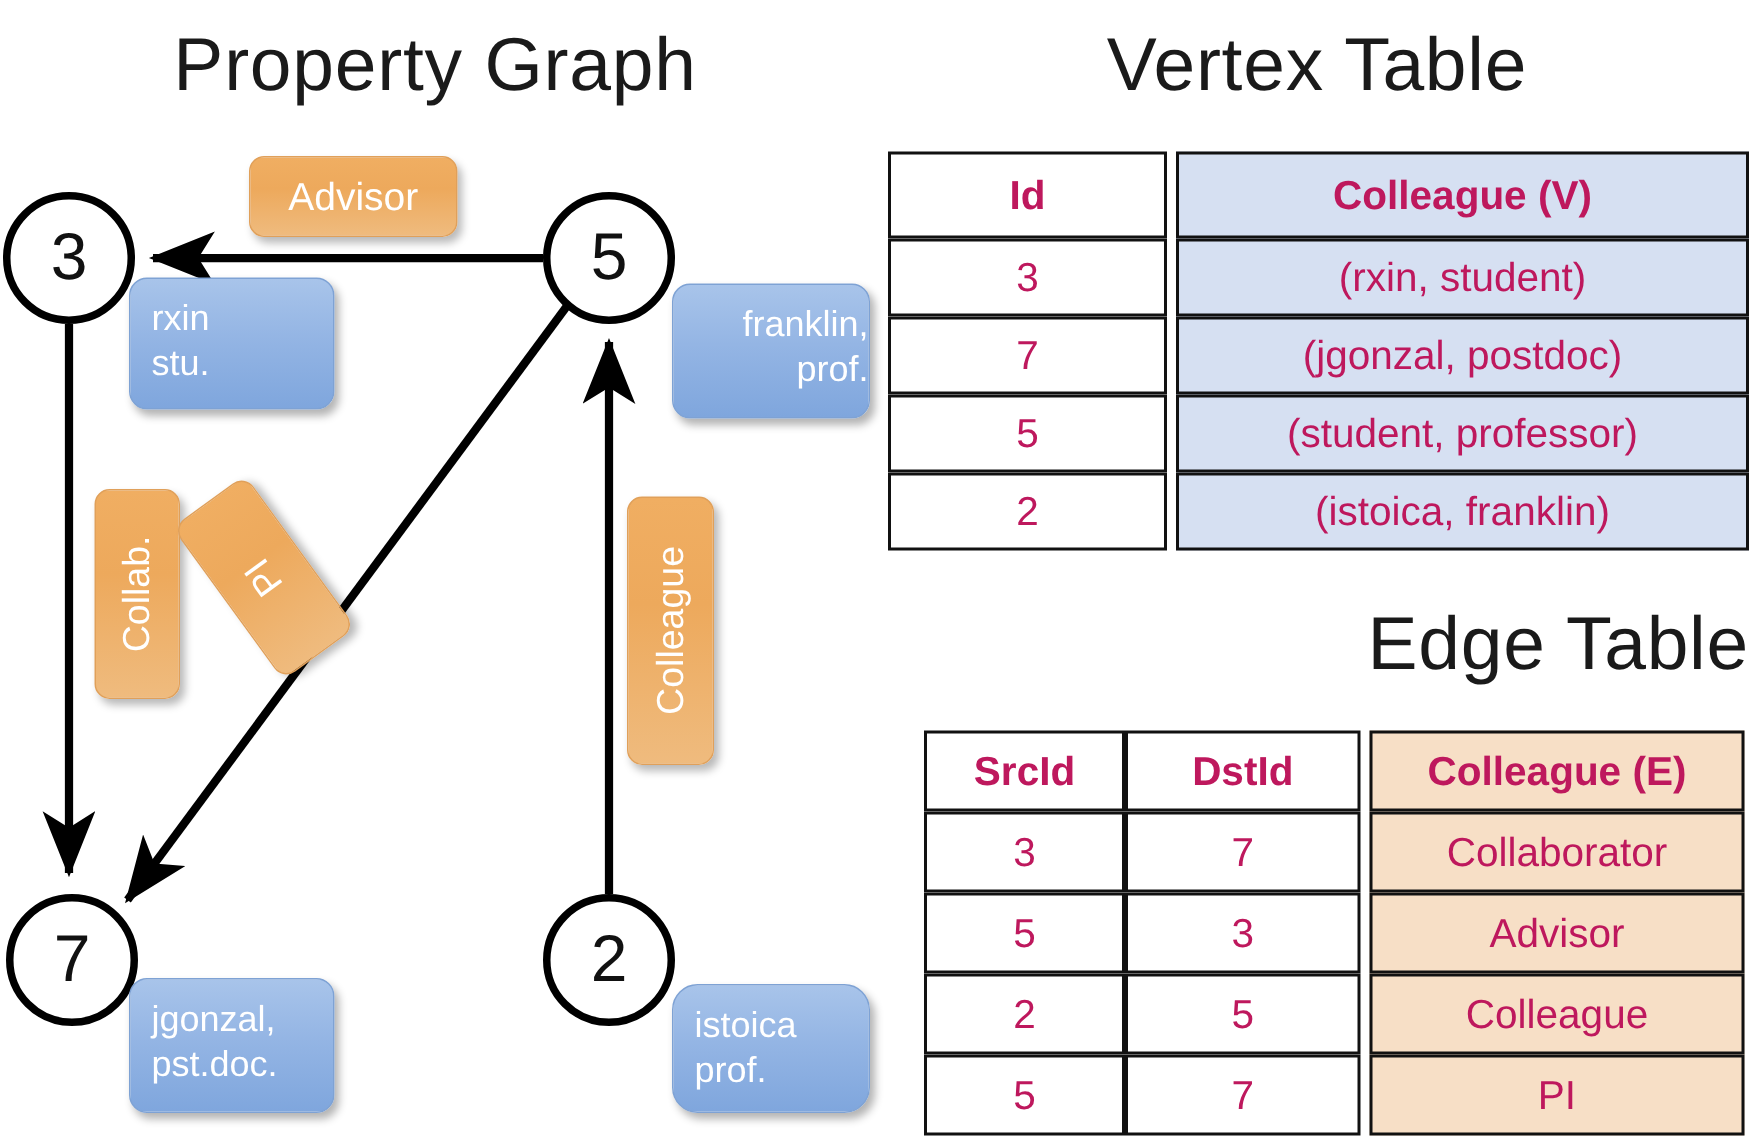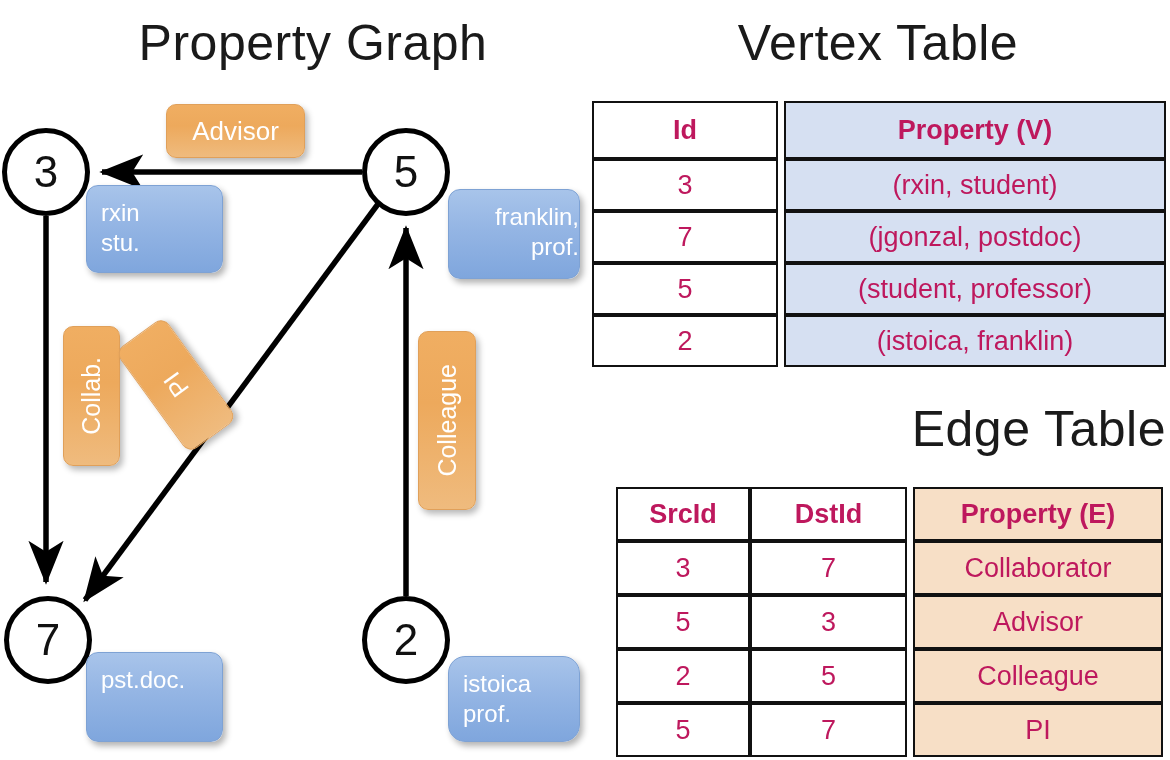--- a/index.html
+++ b/index.html
@@ -20,21 +20,21 @@
   .big-title {
     position: absolute;
     font-family: "Liberation Sans", sans-serif;
     font-weight: 300;
     font-size: 50px;
     letter-spacing: 0.5px;
     color: #1a1a1a;
     white-space: nowrap;
     text-align: center;
   }
-  #title-property-graph { left: 0px;   top: 14px;  width: 580px; padding-left: 23px; }
+  #title-property-graph { left: 0px;   top: 14px;  width: 580px; }
   #title-vertex-table   { left: 590px; top: 14px;  width: 576px; }
   #title-edge-table     { left: 590px; top: 400px; width: 576px; text-align: right; }
 
   
   #graph-panel {
     position: absolute;
     left: 0; top: 0;
     width: 585px; height: 760px;
   }
   #graph-svg {
@@ -220,20 +220,21 @@
 
   <div class="prop-box" id="prop-rxin">
     <div>rxin</div>
     <div>stu.</div>
   </div>
   <div class="prop-box" id="prop-franklin">
     <div>franklin,</div>
     <div>prof.</div>
   </div>
   <div class="prop-box" id="prop-jgonzal">
+    <div>jgonzal,</div>
     <div>pst.doc.</div>
   </div>
   <div class="prop-box" id="prop-istoica">
     <div>istoica</div>
     <div>prof.</div>
   </div>
 
   <div class="edge-label" id="edge-advisor">
     <span>Advisor</span>
   </div>
@@ -246,21 +247,21 @@
   <div class="edge-label" id="edge-colleague">
     <span class="vtext">Colleague</span>
   </div>
 </div>
 
 <table class="data-table" id="vertex-table">
   <thead>
     <tr>
       <th class="col-id">Id</th>
       <td class="gap-col"></td>
-      <th class="col-prop fill-blue">Property (V)</th>
+      <th class="col-prop fill-blue">Colleague (V)</th>
     </tr>
   </thead>
   <tbody>
     <tr>
       <td class="col-id">3</td>
       <td class="gap-col"></td>
       <td class="col-prop fill-blue">(rxin, student)</td>
     </tr>
     <tr>
       <td class="col-id">7</td>
@@ -279,21 +280,21 @@
     </tr>
   </tbody>
 </table>
 
 <table class="data-table" id="edge-table">
   <thead>
     <tr>
       <th class="col-src">SrcId</th>
       <th class="col-dst">DstId</th>
       <td class="gap-col"></td>
-      <th class="col-prop fill-orange">Property (E)</th>
+      <th class="col-prop fill-orange">Colleague (E)</th>
     </tr>
   </thead>
   <tbody>
     <tr>
       <td class="col-src">3</td>
       <td class="col-dst">7</td>
       <td class="gap-col"></td>
       <td class="col-prop fill-orange">Collaborator</td>
     </tr>
     <tr>

